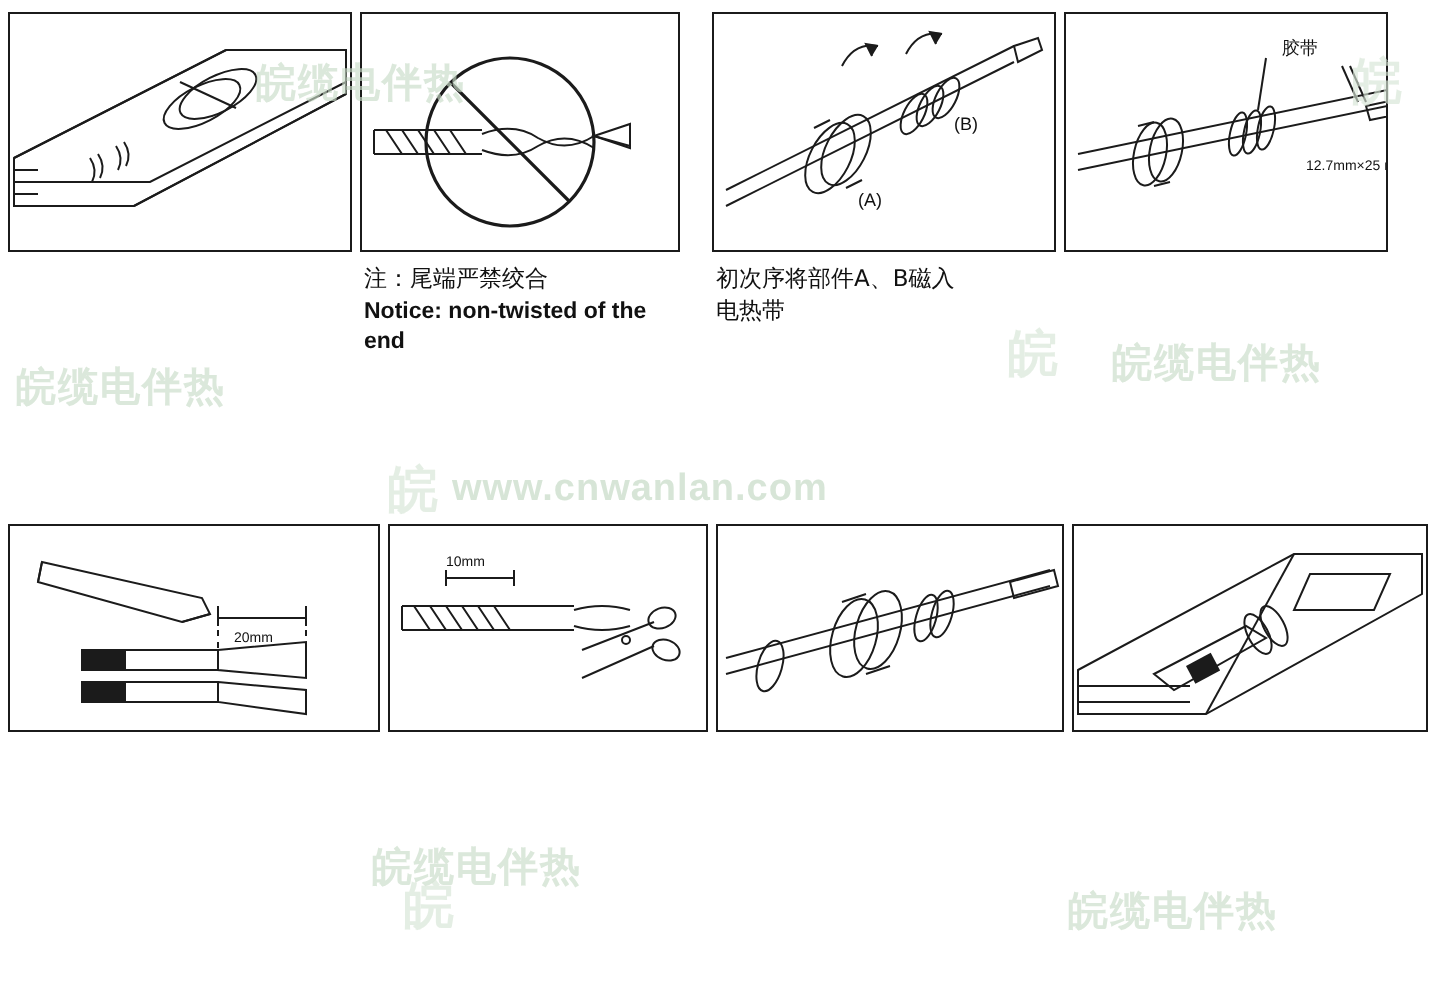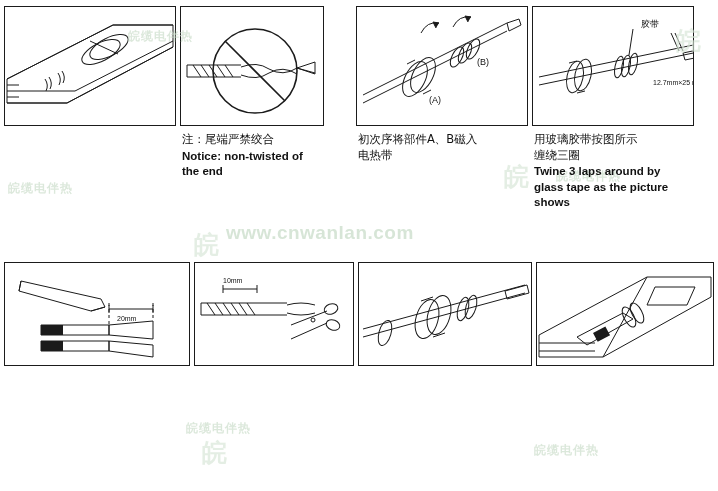--- a/index.html
+++ b/index.html
@@ -21,21 +21,21 @@
     position: absolute;
     pointer-events: none;
     user-select: none;
     color: #cfe0ce;
     opacity: .65;
     font-weight: bold;
     white-space: nowrap;
     z-index: 5;
   }
   .wm-logo {
-    font-size: 12px;
+    font-size: 20px;
     letter-spacing: 1px;
     color: #c9dcc8;
   }
   .wm-url {
     font-size: 19px;
     color: #c2d8c2;
     letter-spacing: .5px;
   }
   .wm-mark {
     font-size: 25px;
@@ -107,21 +107,21 @@
           <path d="M44 70 q4 6 1 12"></path>
           <path d="M40 72 q4 6 1 12"></path>
 
           <path d="M2 78 L14 78"></path>
           <path d="M2 90 L14 90"></path>
         </g>
       </svg>
     </div>
   </div>
 
-  <div class="panel" style="left:180px; top:6px; width:144px; height:118px;padding-left:15px;">
+  <div class="panel" style="left:180px; top:6px; width:160px; height:118px;padding-left:15px;">
     <div class="art" style="height:118px;">
       <svg width="170" height="116" viewBox="0 0 170 116">
         <g fill="none" stroke="#1b1b1b" stroke-width="1">
 
           <path d="M6 58 L60 58"></path>
           <path d="M6 70 L60 70"></path>
           <path d="M6 58 L6 70"></path>
 
           <path d="M12 58 L20 70 M20 58 L28 70 M28 58 L36 70 M36 58 L44 70 M44 58 L52 70"></path>
 
@@ -191,25 +191,20 @@
 
           <path d="M150 46 L174 41 L176 48 L152 53 Z"></path>
 
           <path d="M100 22 L96 48"></path>
           <path d="M142 26 L150 44"></path>
           <path d="M138 26 L146 44"></path>
         </g>
         <text x="108" y="20" font-size="9" font-family="DejaVu Sans, sans-serif" fill="#111">胶带</text>
         <text x="120" y="78" font-size="7" font-family="Liberation Sans, sans-serif" fill="#111">12.7mm×25 mm</text>
       </svg>
-    </div>
-    <div class="caption" style="top:126px; left:2px; right:4px;">
-      <span class="cn" style="white-space:pre-line;">用玻璃胶带按图所示
-缠绕三圈</span>
-      <span class="en">Twine 3 laps around by glass tape as the picture shows</span>
     </div>
   </div>
 
   <div class="panel" style="left:4px; top:262px; width:186px; height:102px;">
     <div class="art" style="height:102px;">
       <svg width="184" height="100" viewBox="0 0 184 100">
         <g fill="none" stroke="#1b1b1b" stroke-width="1">
 
           <path d="M16 18 L96 36 L100 44 L86 48 L14 28 Z"></path>
           <path d="M86 48 L100 44"></path>
@@ -307,18 +302,18 @@
       </svg>
     </div>
 
   </div>
 
   <div class="wm wm-logo" style="left:128px; top:28px;">皖缆电伴热</div>
   <div class="wm wm-logo" style="left:8px; top:180px;">皖缆电伴热</div>
   <div class="wm wm-logo" style="left:556px; top:168px;">皖缆电伴热</div>
   <div class="wm wm-logo" style="left:534px; top:442px;">皖缆电伴热</div>
   <div class="wm wm-logo" style="left:186px; top:420px;">皖缆电伴热</div>
-  <div class="wm wm-url" style="left:226px; top:222px;">www.cnwanlan.com</div>
+  <div class="wm wm-url" style="left:226px; top:234px;">www.cnwanlan.com</div>
   <div class="wm wm-mark" style="left:676px; top:24px;">皖</div>
   <div class="wm wm-mark" style="left:194px; top:228px;">皖</div>
   <div class="wm wm-mark" style="left:202px; top:436px;">皖</div>
   <div class="wm wm-mark" style="left:504px; top:160px;">皖</div>
 </div>
 
 </body></html>

